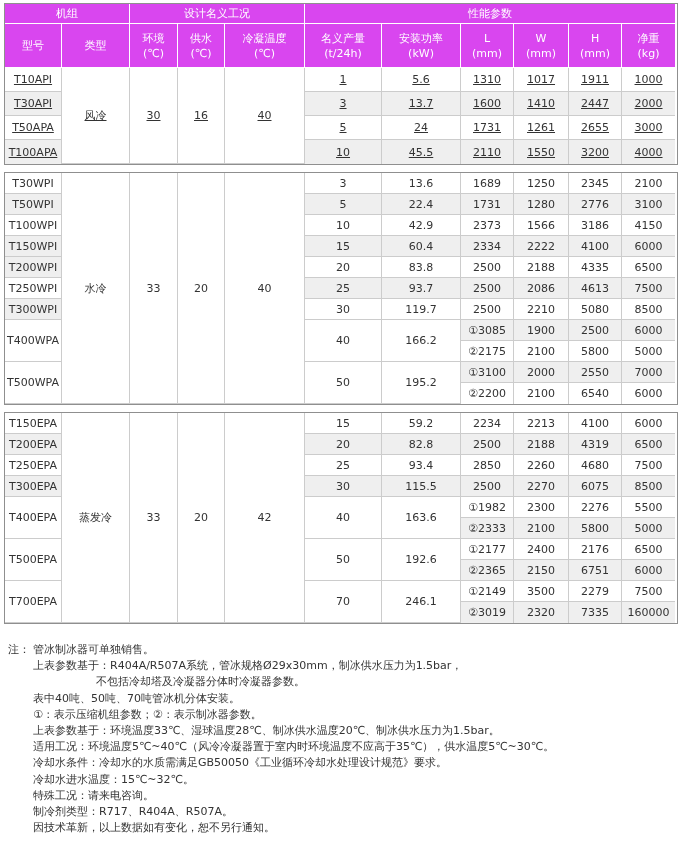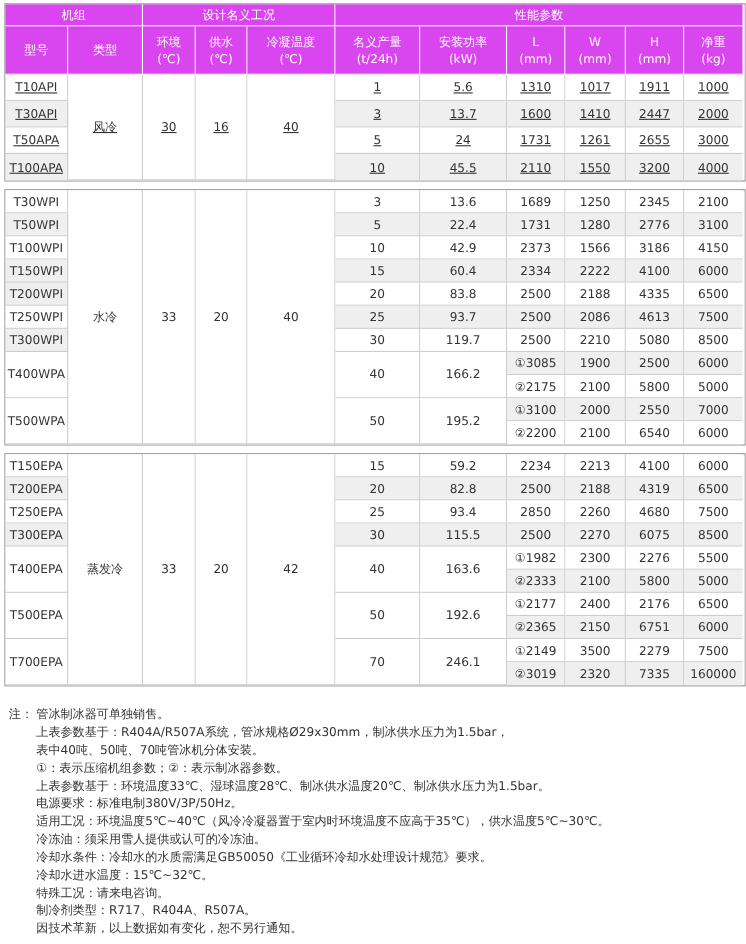--- a/index.html
+++ b/index.html
@@ -367,24 +367,23 @@
             <td class="dat shaded">7335</td>
             <td class="dat shaded">160000</td>
           </tr>
         </tbody>
       </table>
     </div>
   </div>
 <div id="notes" class="notes">
     <div class="note-row first"><span class="note-label">注：</span><span class="note-text">管冰制冰器可单独销售。</span></div>
     <div class="note-row"><span class="note-text">上表参数基于：R404A/R507A系统，管冰规格Ø29x30mm，制冰供水压力为1.5bar，</span></div>
+    <div class="note-row ind"><span class="note-text">不包括冷却塔及冷凝器分体时冷凝器参数。</span></div>
     <div class="note-row"><span class="note-text">表中40吨、50吨、70吨管冰机分体安装。</span></div>
     <div class="note-row"><span class="note-text">①：表示压缩机组参数；②：表示制冰器参数。</span></div>
     <div class="note-row"><span class="note-text">上表参数基于：环境温度33℃、湿球温度28℃、制冰供水温度20℃、制冰供水压力为1.5bar。</span></div>
-    <div class="note-row"><span class="note-text">电源要求：标准电制380V/3P/50Hz。</span></div>
     <div class="note-row"><span class="note-text">适用工况：环境温度5℃~40℃（风冷冷凝器置于室内时环境温度不应高于35℃），供水温度5℃~30℃。</span></div>
-    <div class="note-row"><span class="note-text">冷冻油：须采用雪人提供或认可的冷冻油。</span></div>
     <div class="note-row"><span class="note-text">冷却水条件：冷却水的水质需满足GB50050《工业循环冷却水处理设计规范》要求。</span></div>
     <div class="note-row"><span class="note-text">冷却水进水温度：15℃~32℃。</span></div>
     <div class="note-row"><span class="note-text">特殊工况：请来电咨询。</span></div>
     <div class="note-row"><span class="note-text">制冷剂类型：R717、R404A、R507A。</span></div>
     <div class="note-row"><span class="note-text">因技术革新，以上数据如有变化，恕不另行通知。</span></div>
   </div>
 
 </body></html>

